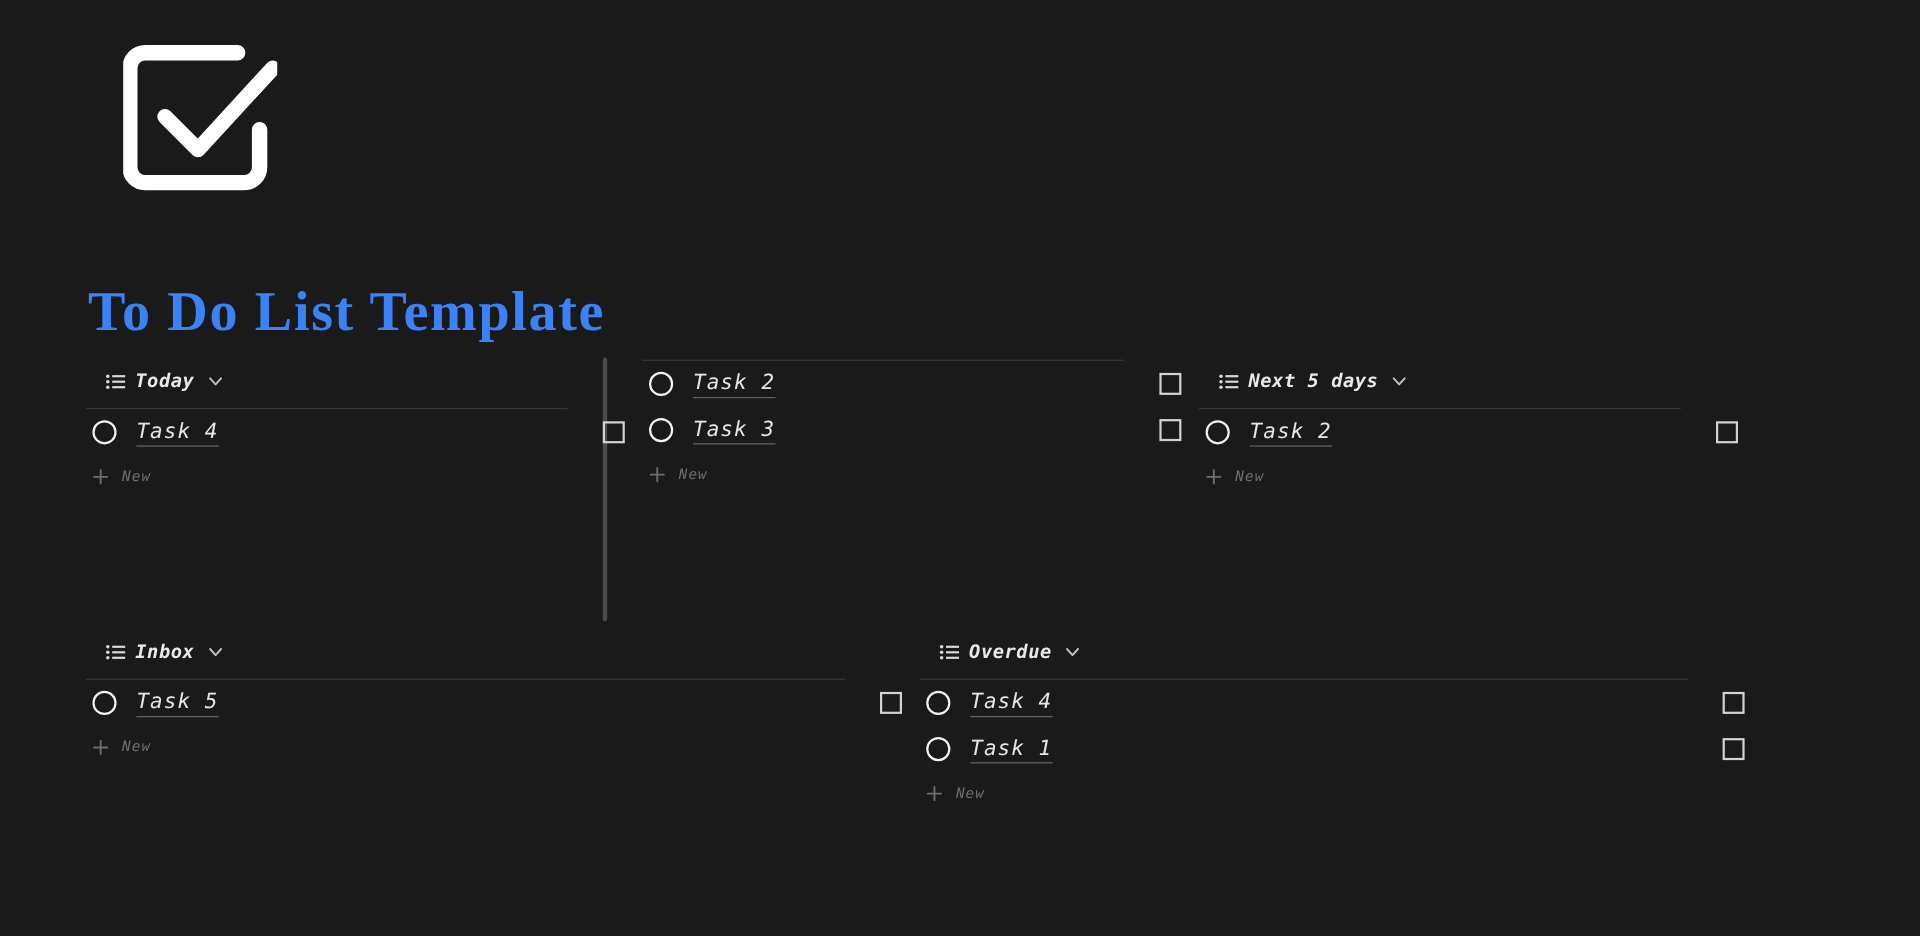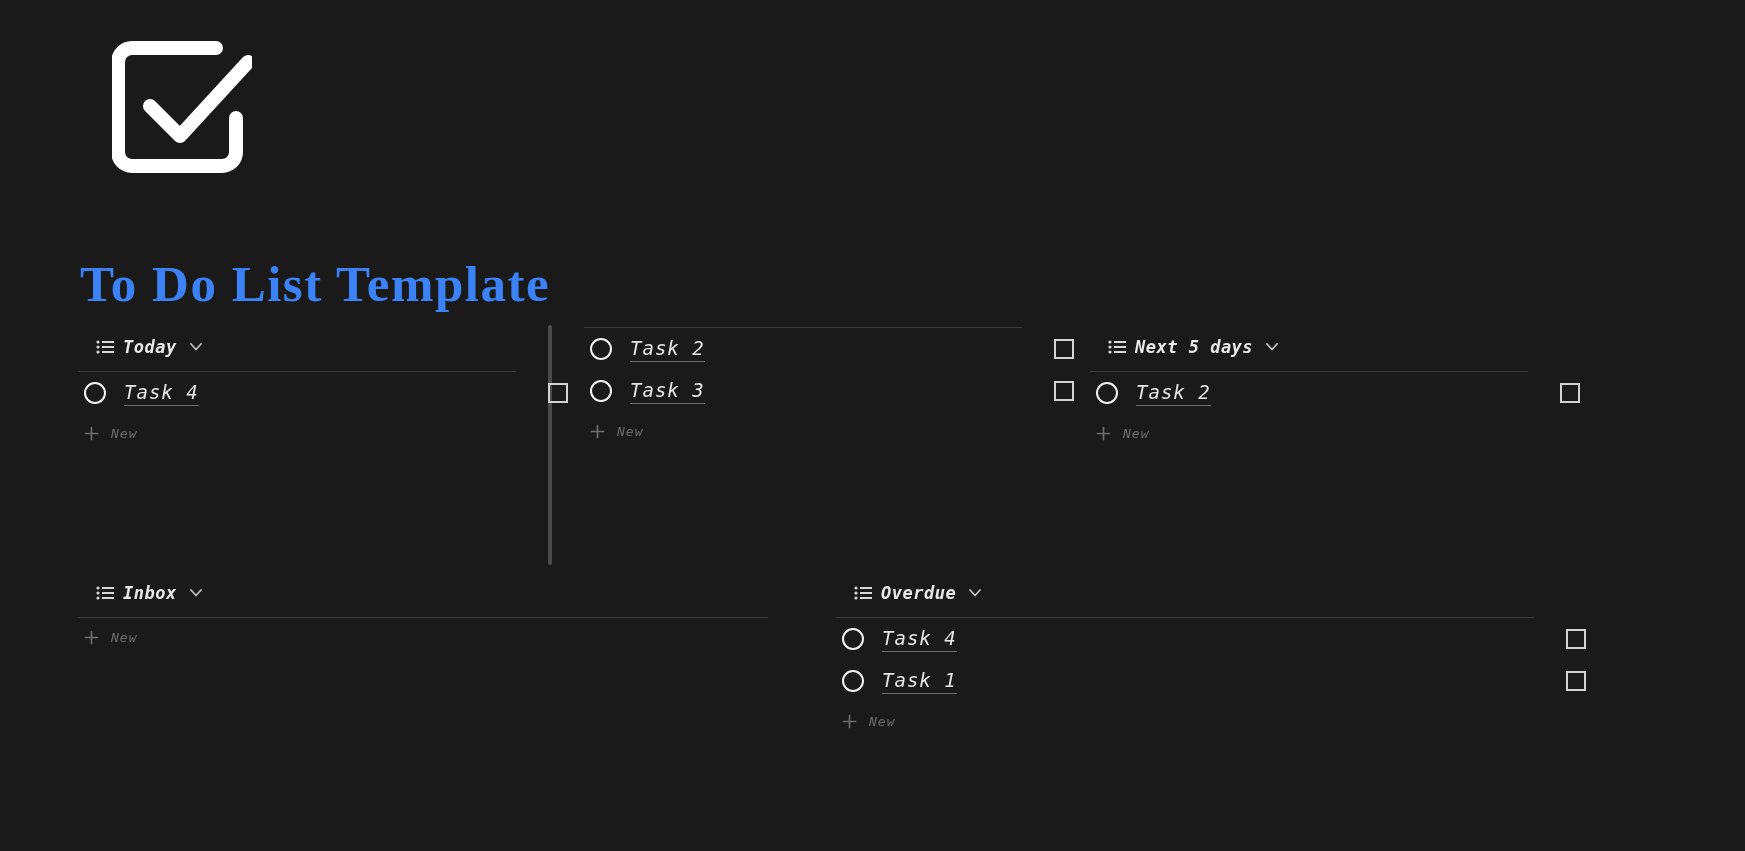--- a/index.html
+++ b/index.html
@@ -301,20 +301,26 @@
         </span>
         <span class="sec-title">Inbox</span>
         <span class="chev">
           <svg width="14" height="10" viewBox="0 0 14 10">
             <path d="M2 2 L7 7.5 L12 2" fill="none" stroke="#c0c0c0" stroke-width="1.8" stroke-linecap="round" stroke-linejoin="round"></path>
           </svg>
         </span>
       </div>
       <div class="sec-rule" style="width:690px;"></div>
 
+      <div class="task-row">
+        <span class="circle"></span>
+        <span class="task-label">Task 5</span>
+        <span class="spacer"></span>
+        <span class="checkbox"></span>
+      </div>
       <div class="new-row">
         <span class="plus-icon">
           <svg width="15" height="15" viewBox="0 0 15 15">
             <path d="M7.5 1.5 L7.5 13.5 M1.5 7.5 L13.5 7.5" stroke="#6e6e6e" stroke-width="1.7" stroke-linecap="round"></path>
           </svg>
         </span>
         <span class="new-label">New</span>
       </div>
     </div>
 

